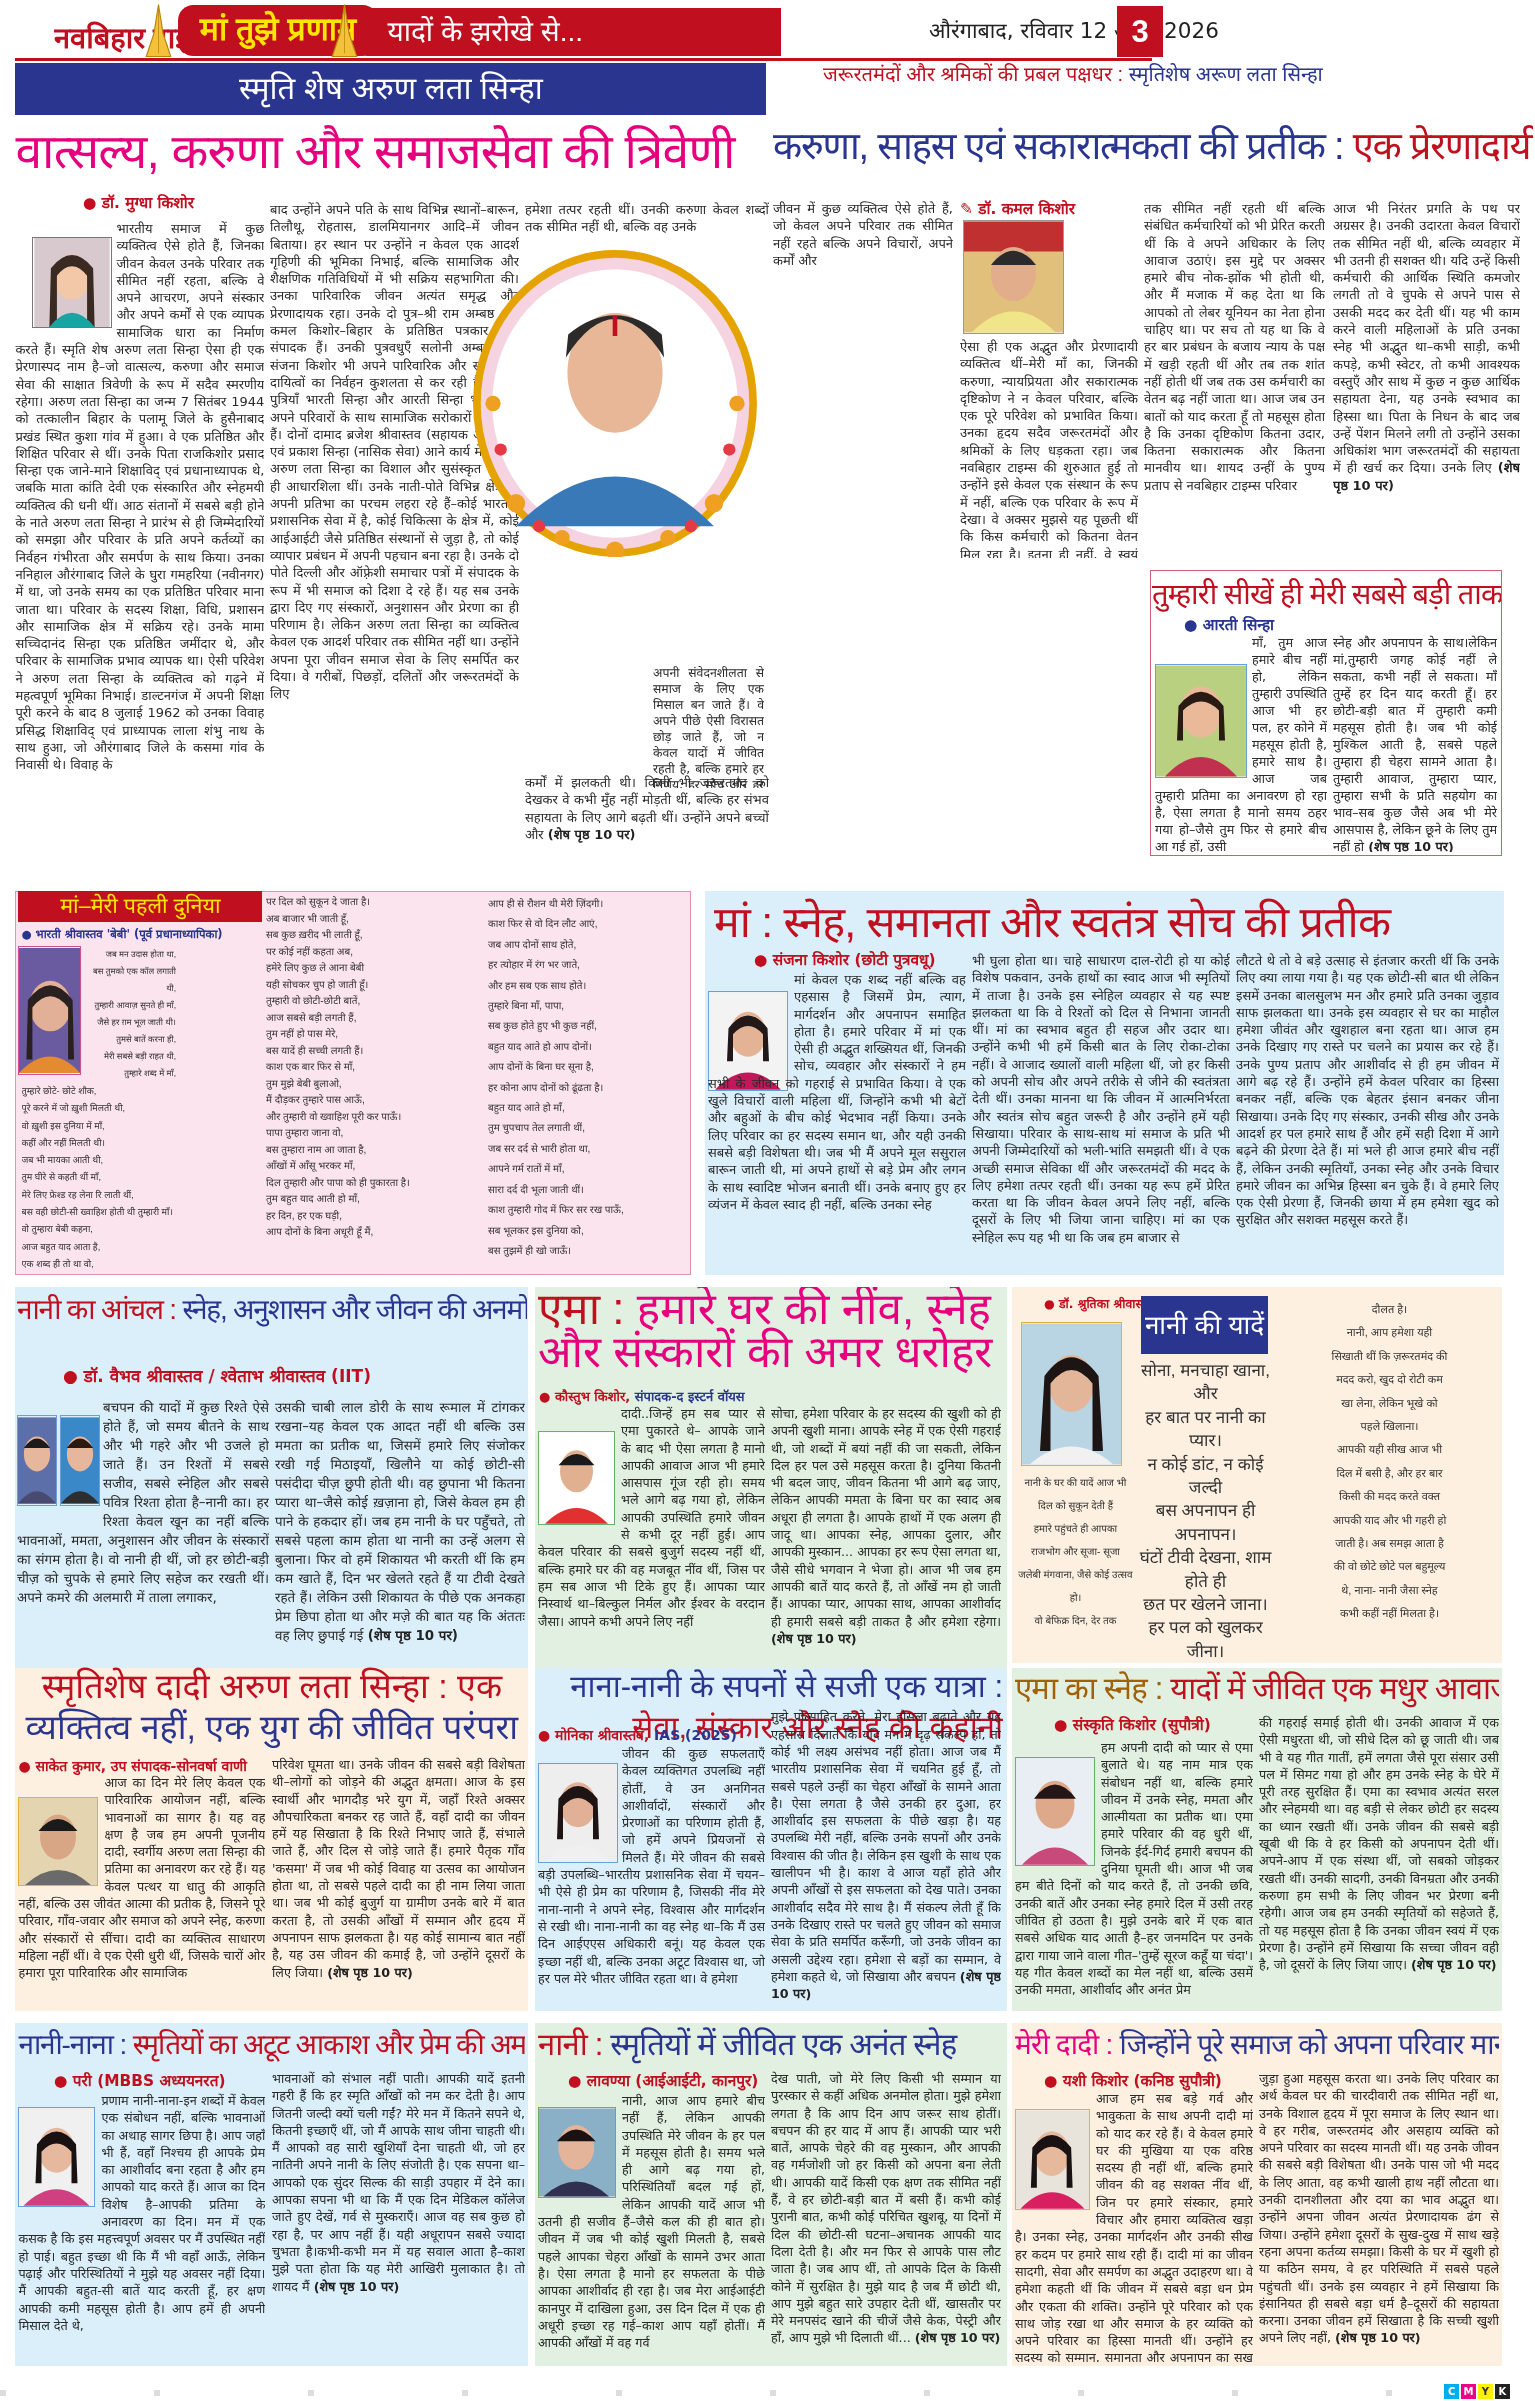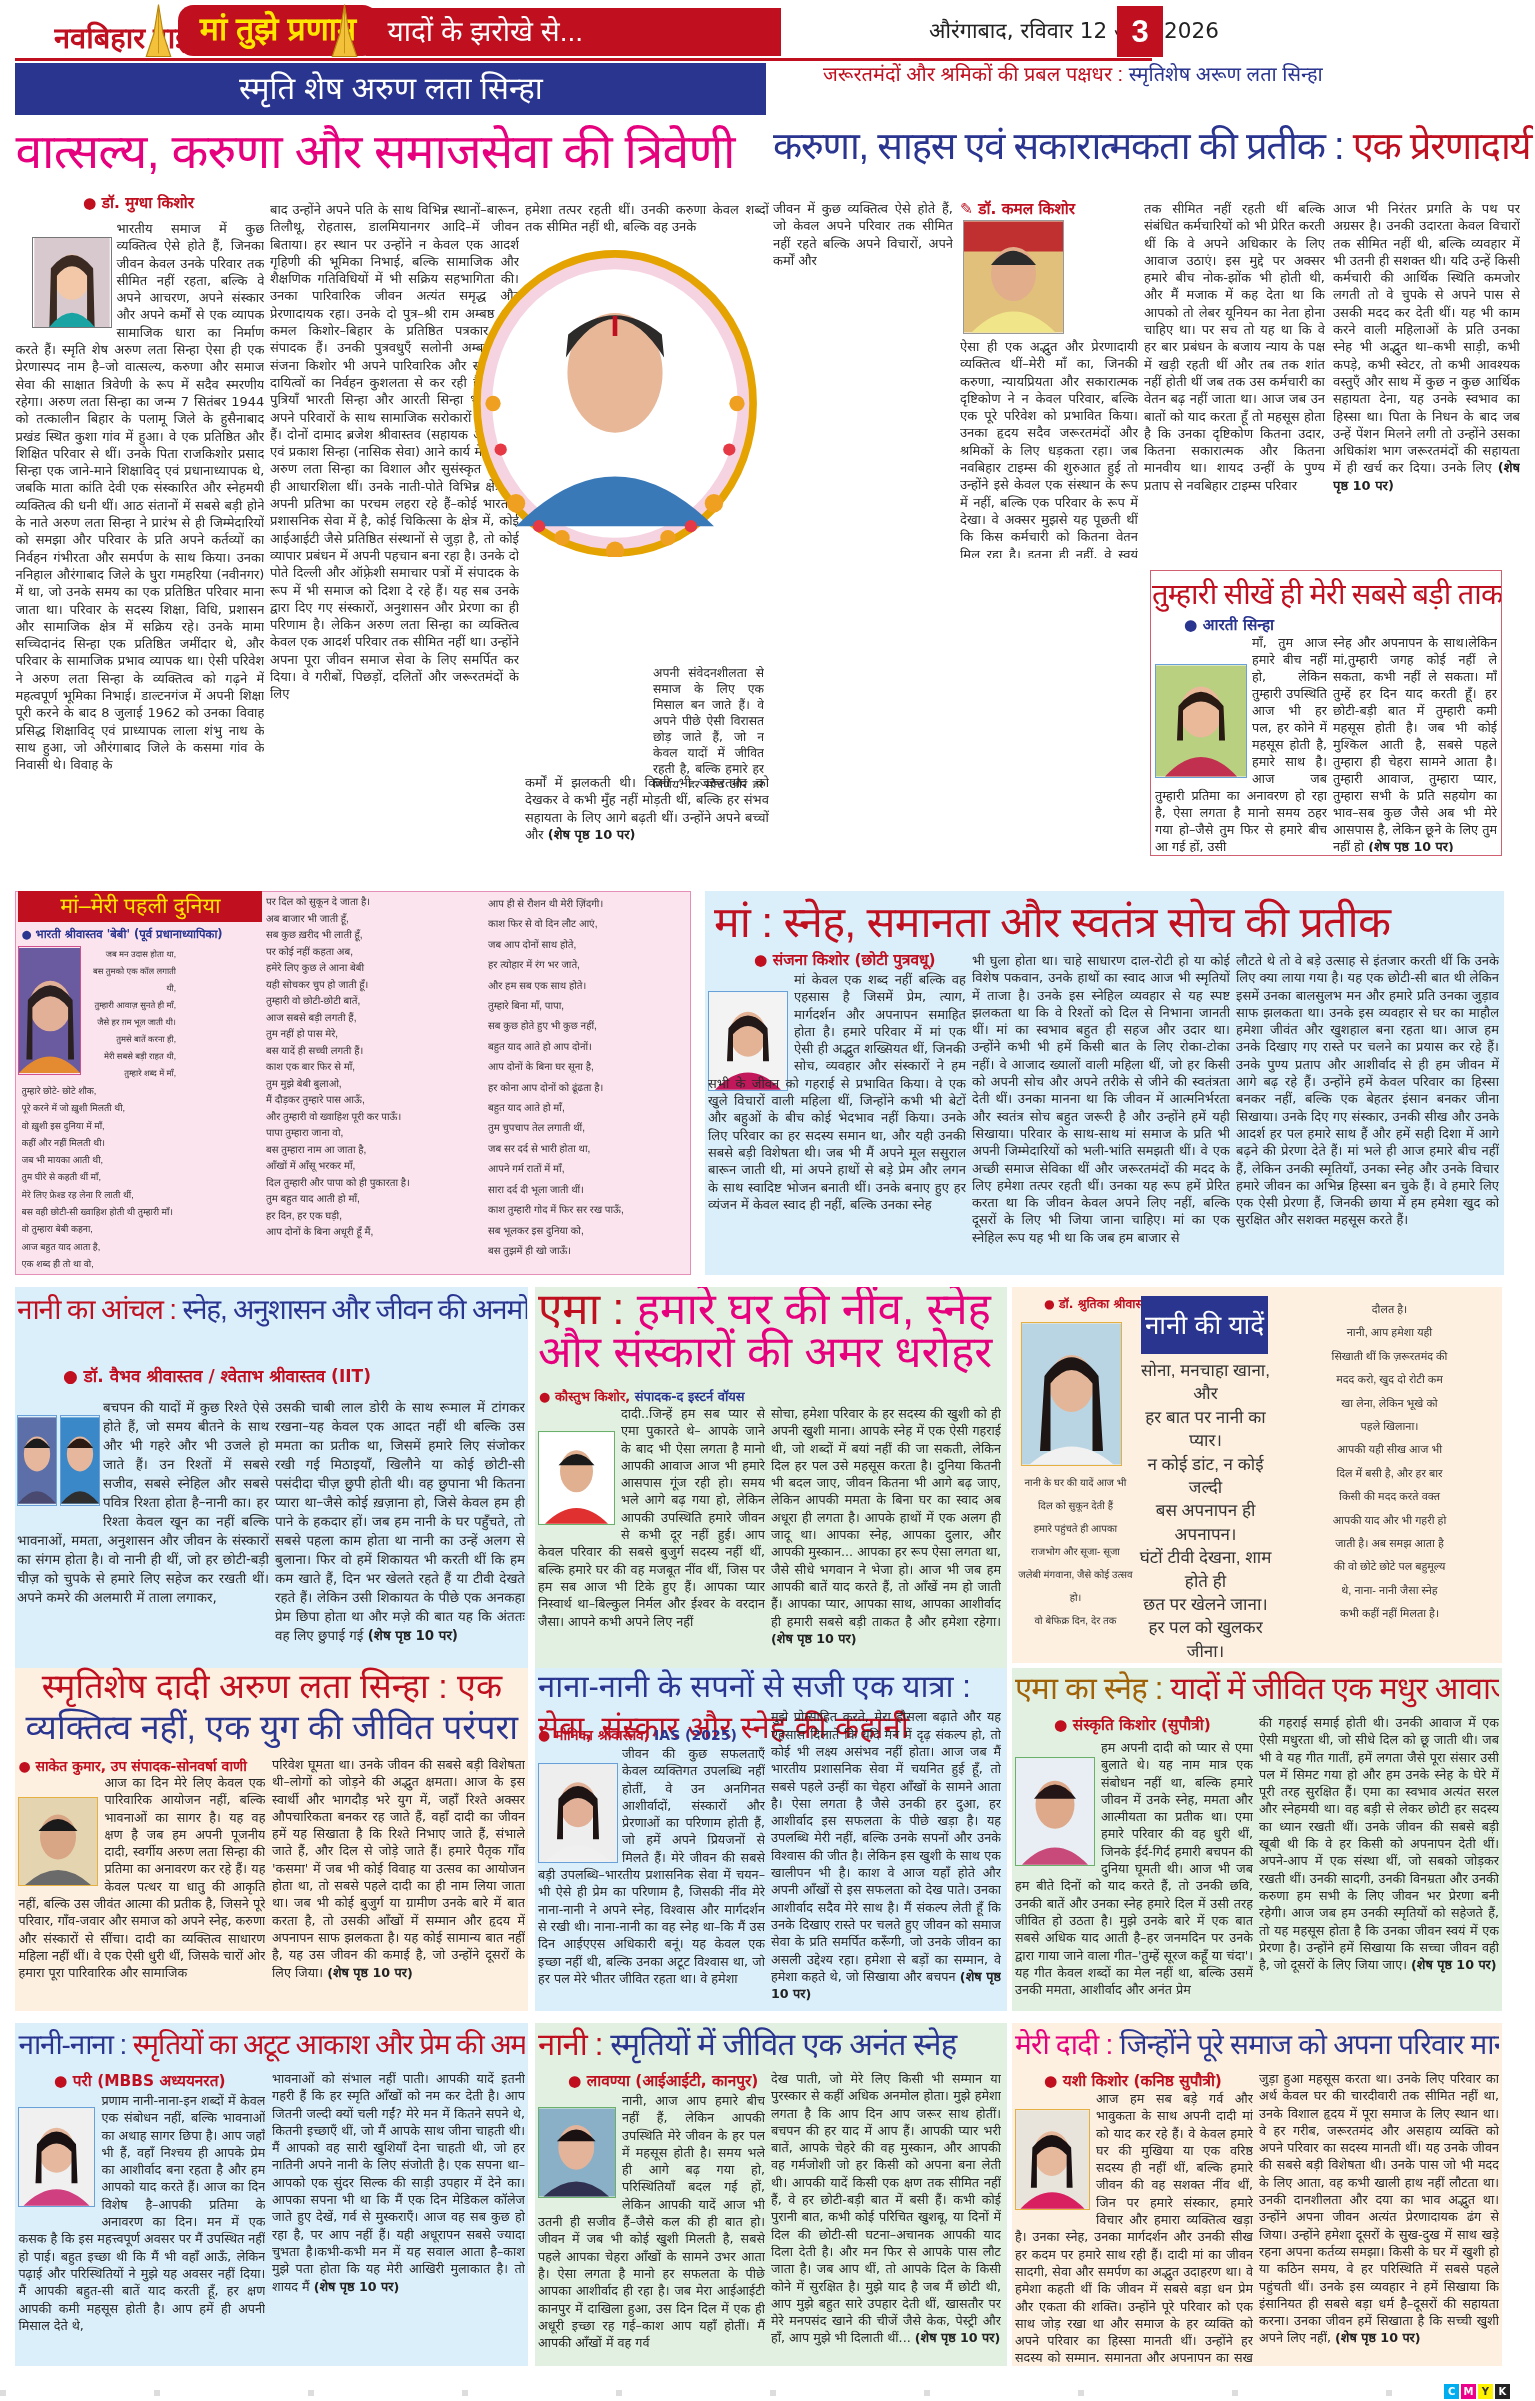--- a/index.html
+++ b/index.html
@@ -304,21 +304,21 @@
       <rect width="104" height="116" fill="#e5d4b0"></rect>
       <ellipse cx="52" cy="52" rx="24" ry="30" fill="#d9a685"></ellipse>
       <path d="M26 44 Q52 12 78 44 Z" fill="#1a1a1a"></path>
       <path d="M8 116 Q52 76 96 116 Z" fill="#6a6a6a"></path>
     </svg>
 </div>
 <div class="abs col" style="left:18.4px;top:1774px;width:247px;height:235px;font-size:12.7px;line-height:17.3px"><div style="float:left;width:86px;height:118px"></div><span>आज का दिन मेरे लिए केवल एक पारिवारिक आयोजन नहीं, बल्कि भावनाओं का सागर है। यह वह क्षण है जब हम अपनी पूजनीय दादी, स्वर्गीय अरुण लता सिन्हा की प्रतिमा का अनावरण कर रहे हैं। यह केवल पत्थर या धातु की आकृति नहीं, बल्कि उस जीवंत आत्मा की प्रतीक है, जिसने पूरे परिवार, गाँव-जवार और समाज को अपने स्नेह, करुणा और संस्कारों से सींचा। दादी का व्यक्तित्व साधारण महिला नहीं थीं। वे एक ऐसी धुरी थीं, जिसके चारों ओर हमारा पूरा पारिवारिक और सामाजिक</span></div>
 <div class="abs col" style="left:272px;top:1756px;width:253px;height:253px;font-size:12.7px;line-height:17.3px"><span>परिवेश घूमता था। उनके जीवन की सबसे बड़ी विशेषता थी–लोगों को जोड़ने की अद्भुत क्षमता। आज के इस स्वार्थी और भागदौड़ भरे युग में, जहाँ रिश्ते अक्सर औपचारिकता बनकर रह जाते हैं, वहाँ दादी का जीवन हमें यह सिखाता है कि रिश्ते निभाए जाते हैं, संभाले जाते हैं, और दिल से जोड़े जाते हैं। हमारे पैतृक गाँव 'कसमा' में जब भी कोई विवाह या उत्सव का आयोजन होता था, तो सबसे पहले दादी का ही नाम लिया जाता था। जब भी कोई बुजुर्ग या ग्रामीण उनके बारे में बात करता है, तो उसकी आँखों में सम्मान और हृदय में अपनापन साफ झलकता है। यह कोई सामान्य बात नहीं है, यह उस जीवन की कमाई है, जो उन्होंने दूसरों के लिए जिया।</span> <span class="cont">(शेष पृष्ठ 10 पर)</span></div>
 
 <div class="abs" style="left:535px;top:1668px;width:472px;height:343px;background:#dbeffb"></div>
-<div class="abs hd" style="left:538px;top:1666px;width:465px;font-size:31px;line-height:41px;text-align:left">
+<div class="abs hd" style="left:538px;top:1666px;width:465px;font-size:31px;line-height:41px;text-align:right">
   <div style="color:#2a3590">नाना-नानी के सपनों से सजी एक यात्रा :</div>
   <div style="color:#c01020">सेवा, संस्कार और स्नेह की कहानी</div>
 </div>
 <div class="abs" style="left:538px;top:1725px;font-size:14px;font-weight:bold;white-space:nowrap"><span style="color:#c01020">● </span><span style="color:#c01020">मोनिका श्रीवास्तव,</span> <span style="color:#2a3590">IAS (2025)</span></div>
 <div class="abs photo" style="left:538px;top:1763px;width:80px;height:100px">
   <svg viewBox="0 0 104 130">
       <rect width="104" height="130" fill="#eee"></rect>
       <ellipse cx="52" cy="54" rx="24" ry="30" fill="#e2b096"></ellipse>
       <path d="M26 46 Q52 12 78 46 L80 100 L72 100 L72 56 Q52 34 32 56 L32 100 L24 100 Z" fill="#1e1414"></path>
       <path d="M8 130 Q52 86 96 130 Z" fill="#f0f0f0"></path>

